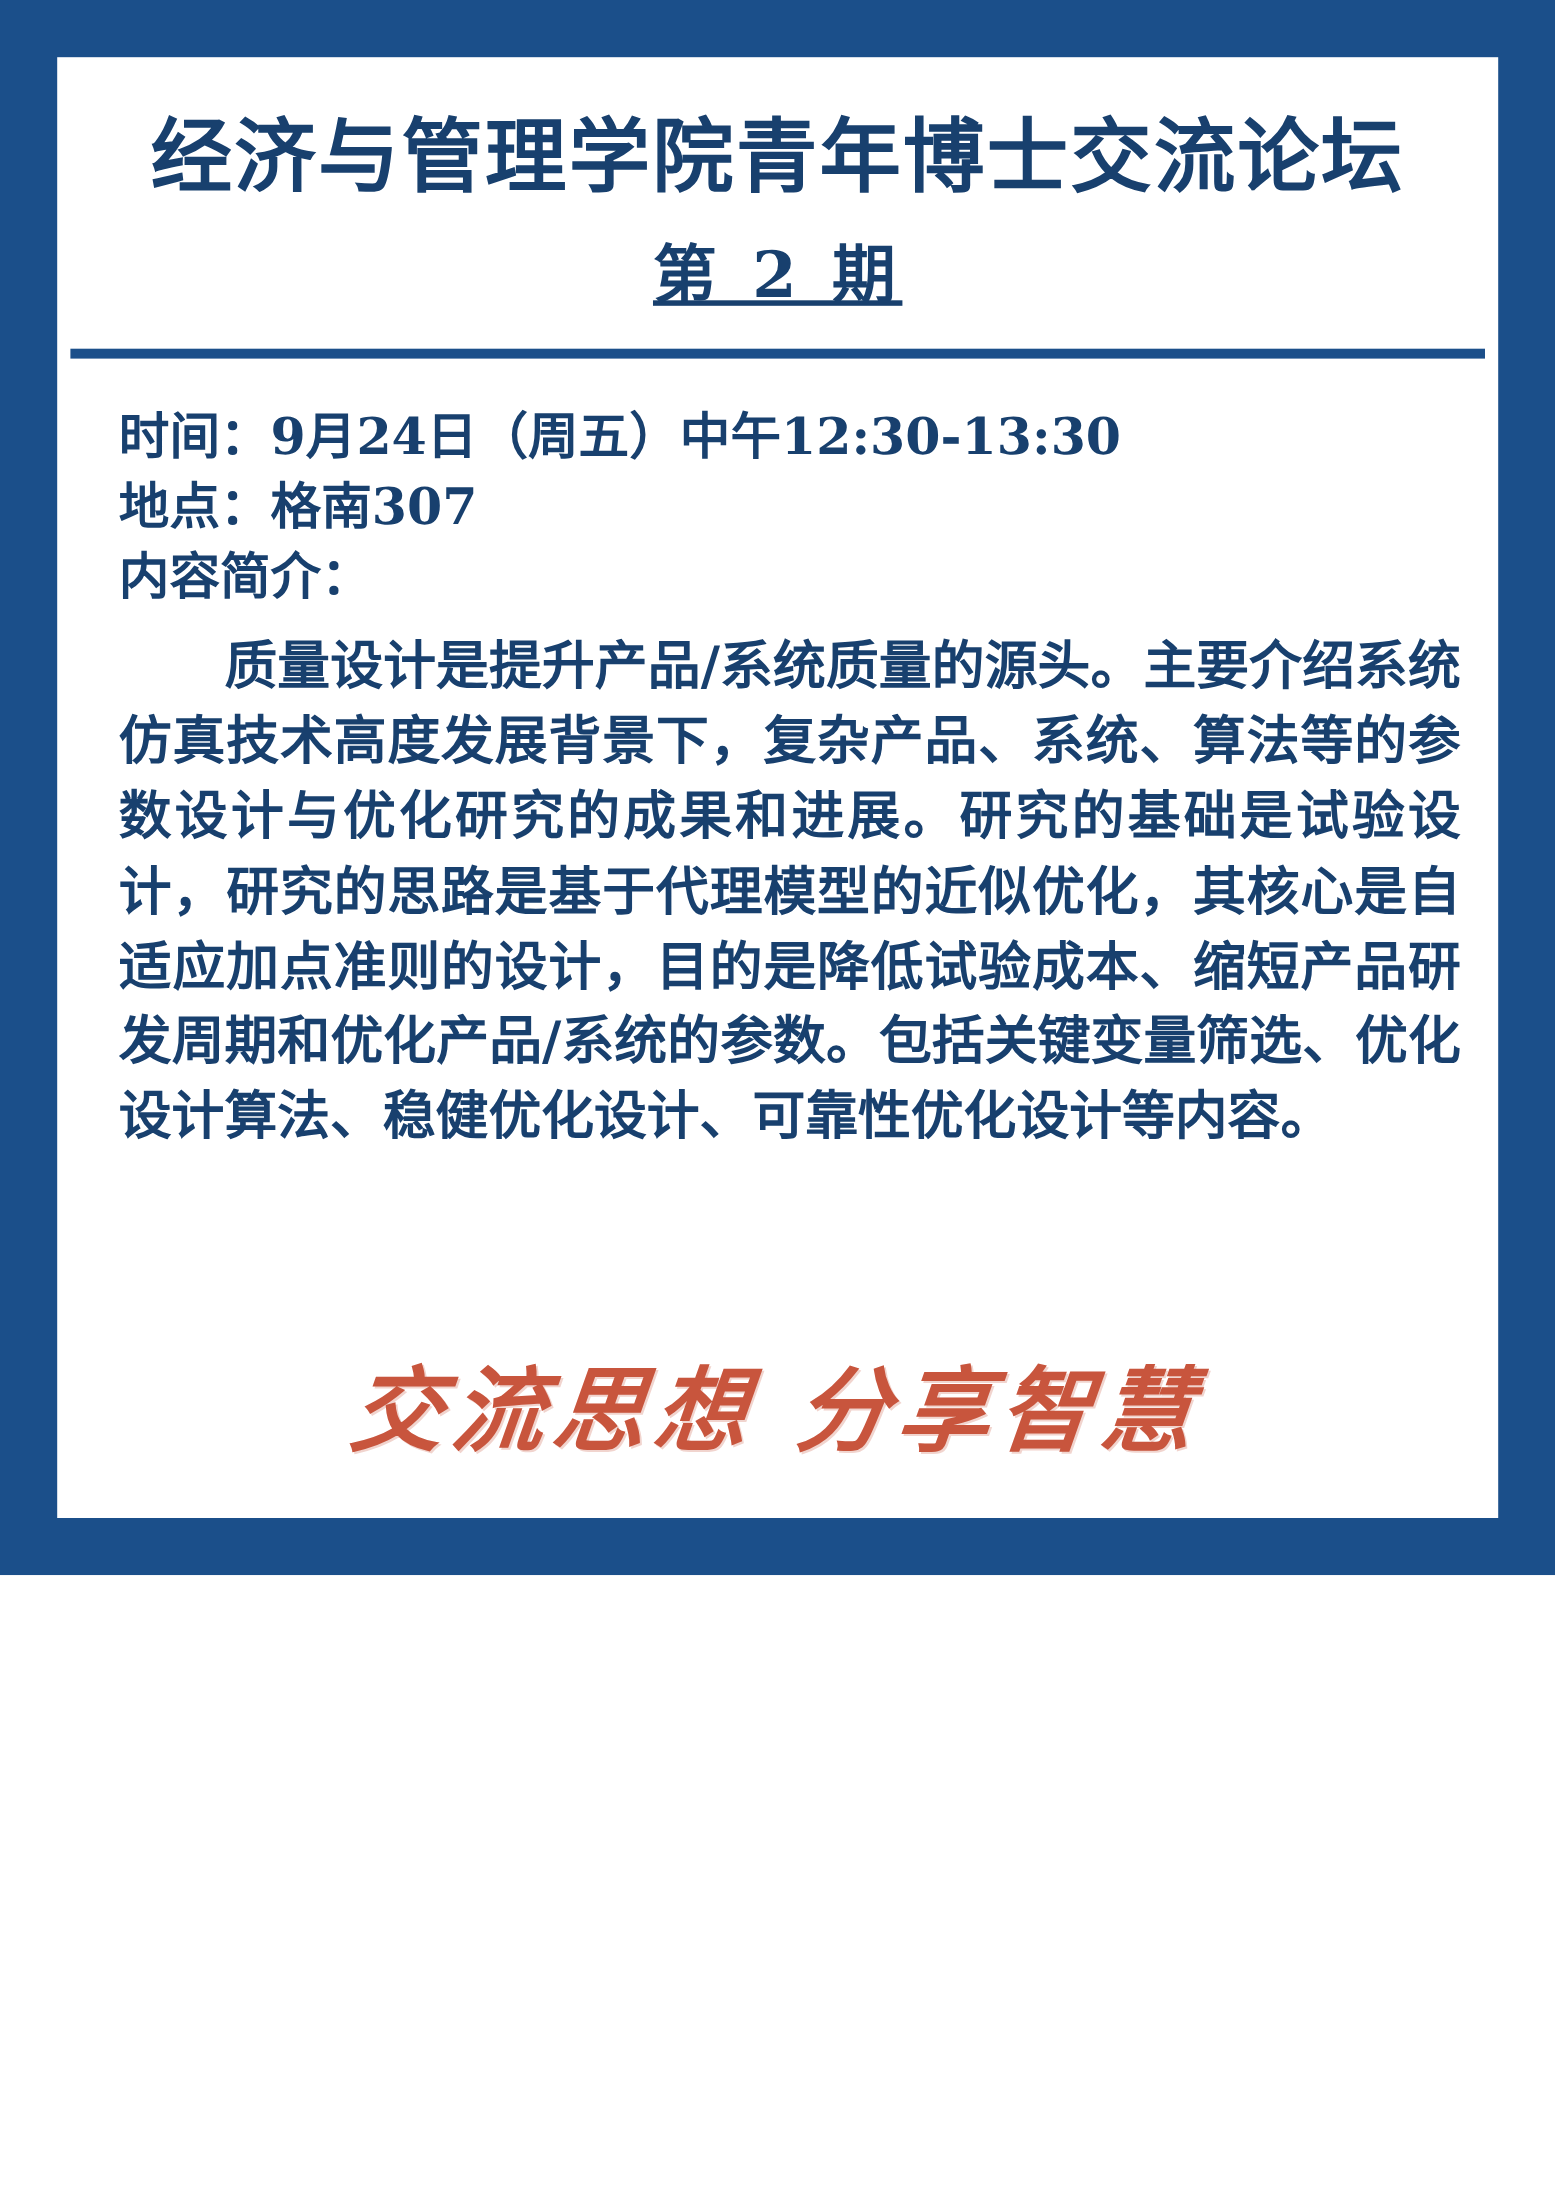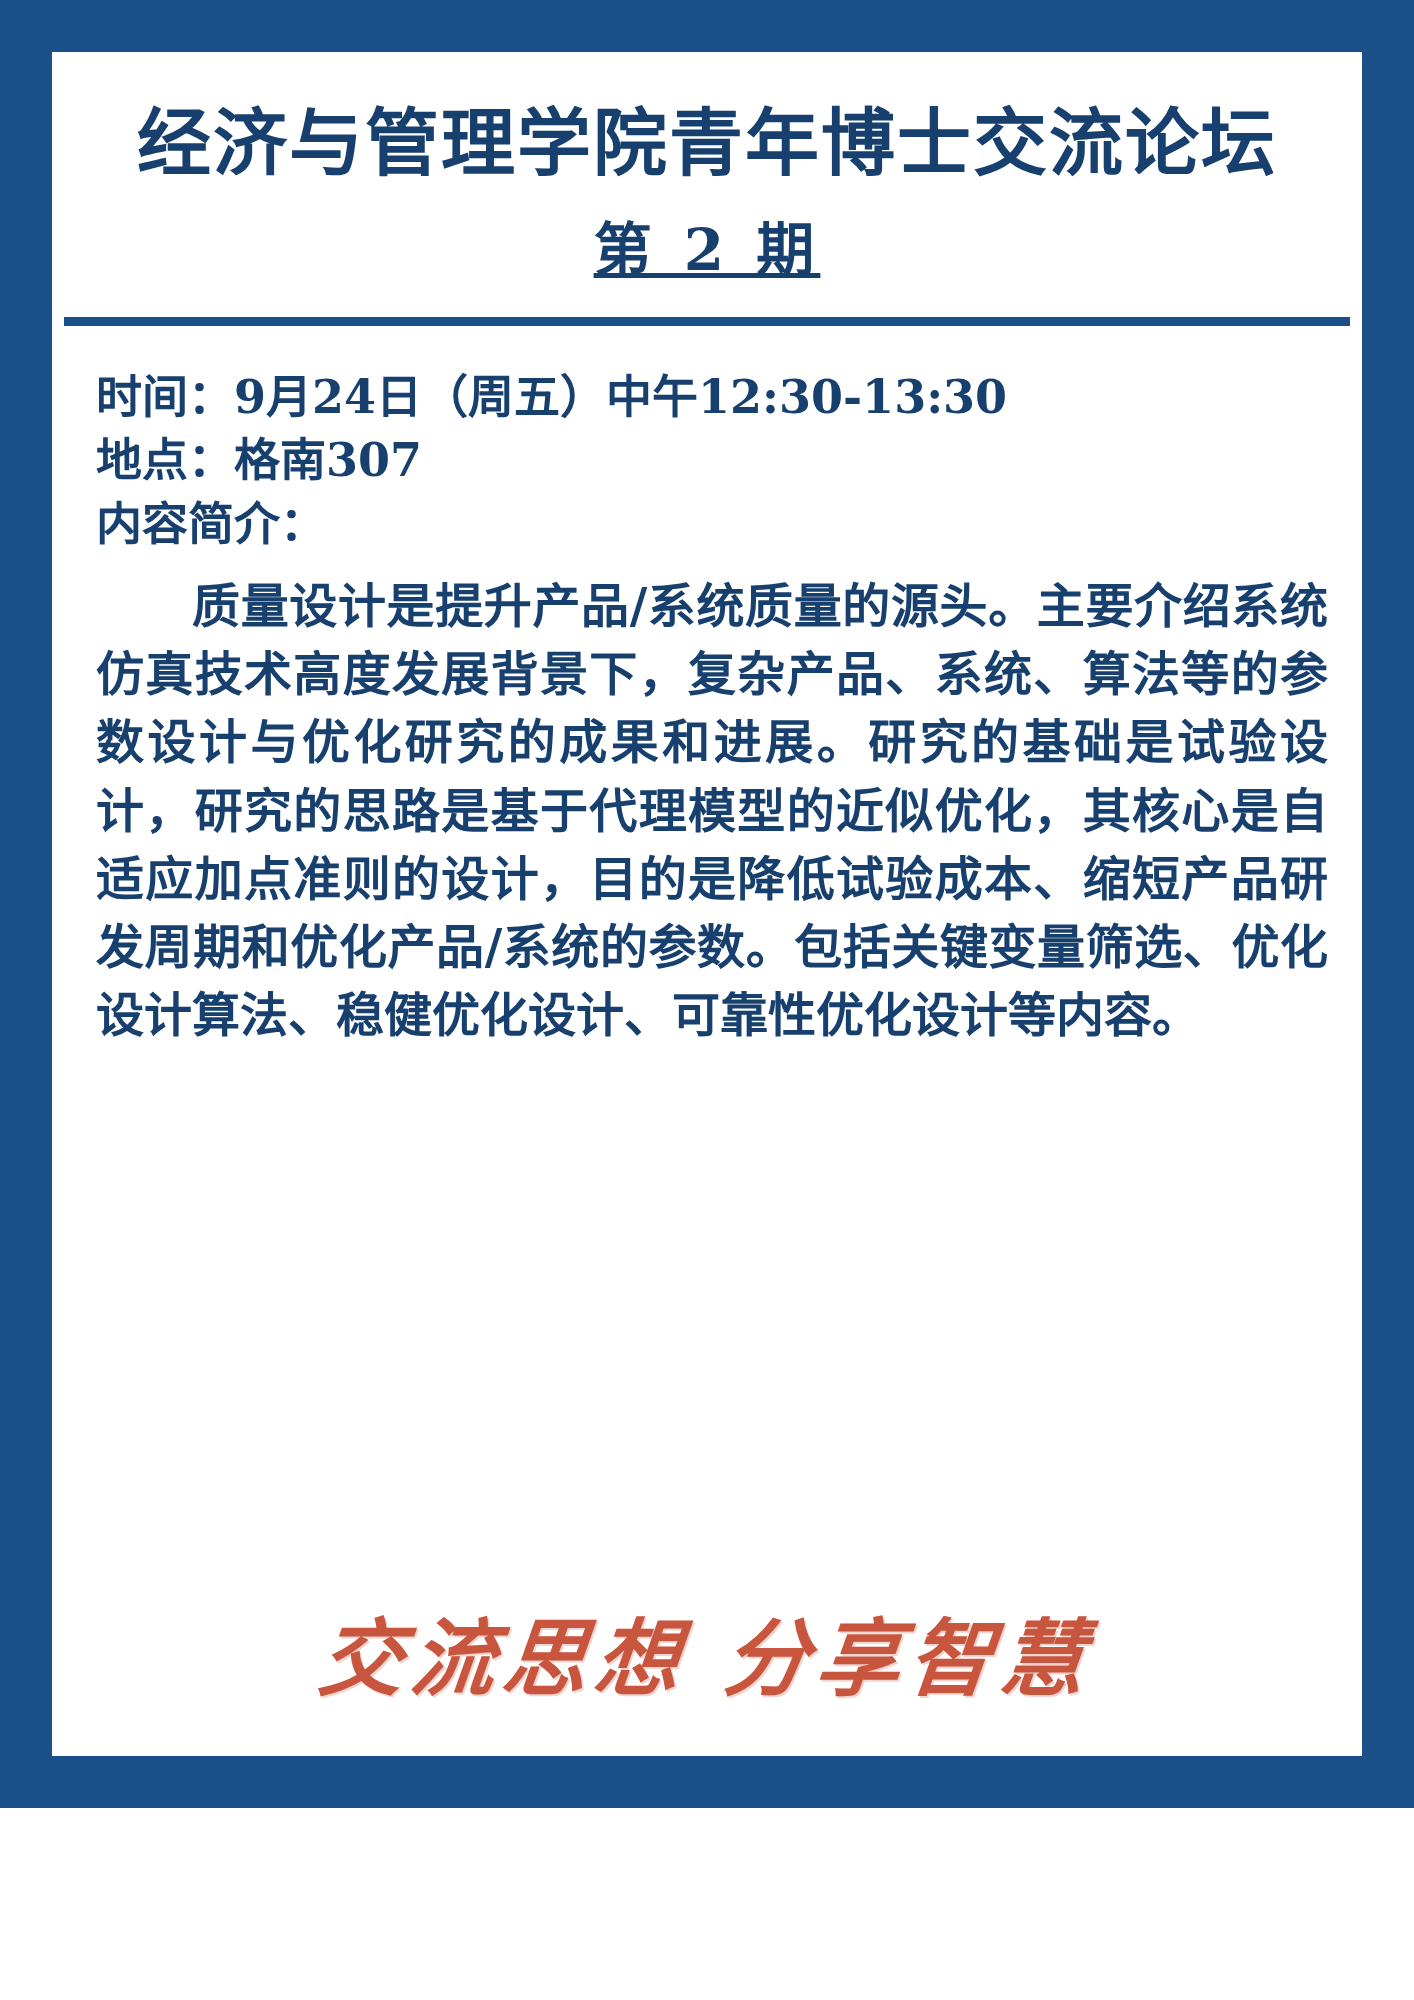--- a/index.html
+++ b/index.html
@@ -3,21 +3,21 @@
 <meta charset="utf-8">
 <style>
   html, body {
     margin: 0;
     padding: 0;
     background: #ffffff;
   }
   .poster {
     position: relative;
     width: 1414px;
-    height: 1808px;
+    height: 1432px;
     background: #1b4f8a;
     box-sizing: border-box;
     padding: 52px 52px 52px 52px;
     font-family: "DejaVu Sans", "Liberation Sans", sans-serif;
     overflow: hidden;
   }
   .inner {
     position: relative;
     width: 100%;
     height: 100%;
@@ -50,21 +50,21 @@
     font-size: 58px;
     line-height: 1.1;
     color: #18406e;
     letter-spacing: 6px;
     text-decoration: underline;
   }
   
   .body {
     flex: 1 1 auto;
     box-sizing: border-box;
-    padding: 40px 34px 0 44px;
+    padding: 40px 34px 0 56px;
     color: #18406e;
   }
   .info-line {
     font-family: "DejaVu Serif", "Liberation Serif", serif;
     font-weight: bold;
     font-size: 46px;
     line-height: 1.38;
     color: #18406e;
     white-space: nowrap;
   }

